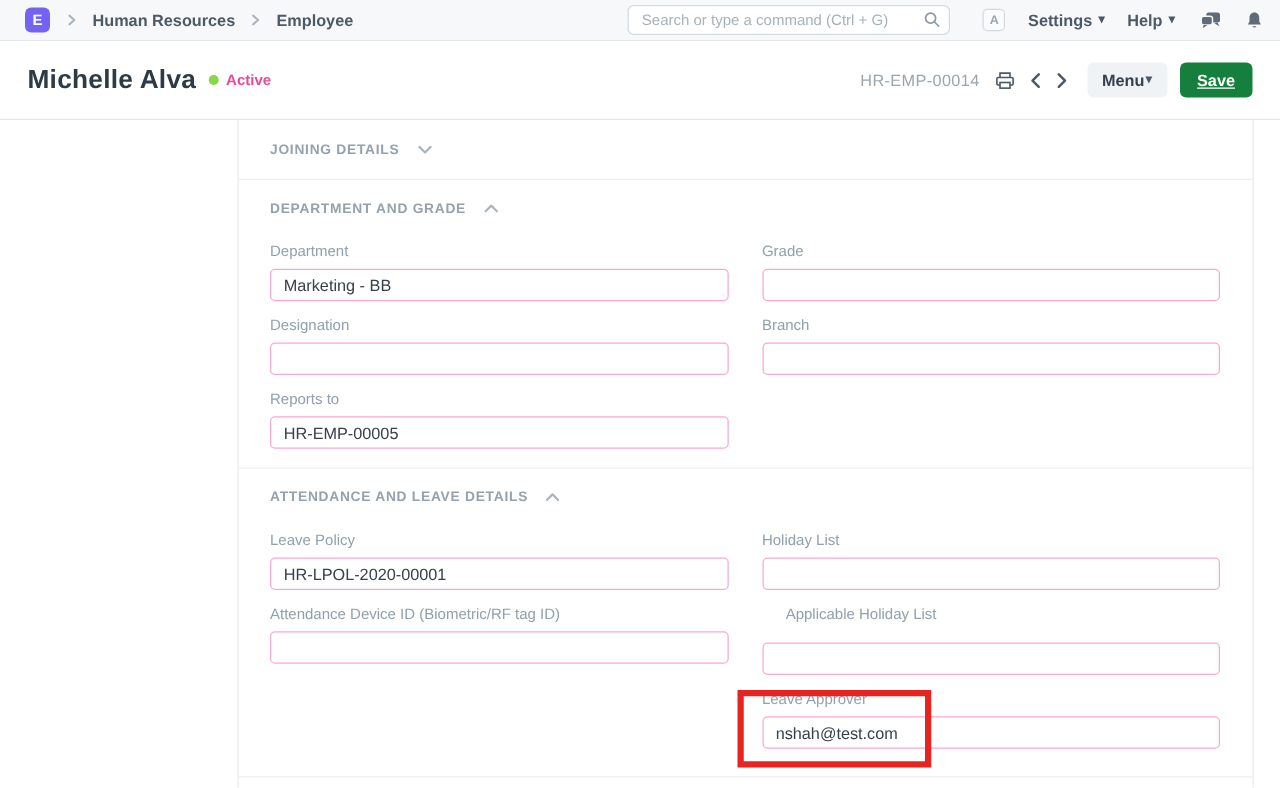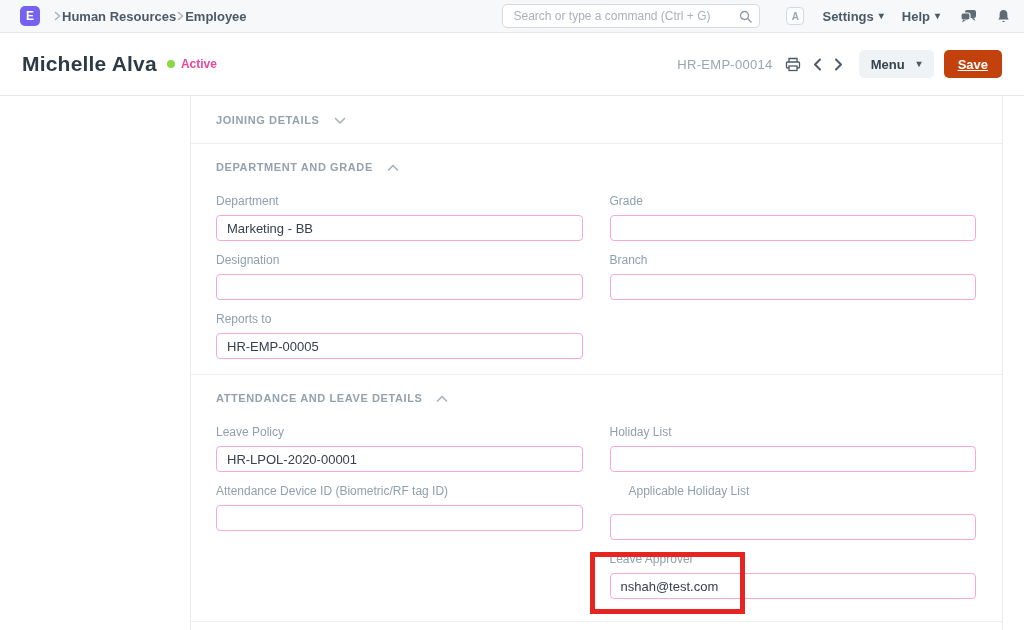--- a/index.html
+++ b/index.html
@@ -1,21 +1,21 @@
 <!DOCTYPE html>
 <html><head>
 <meta charset="utf-8">
 <style>
   * { margin:0; padding:0; box-sizing:border-box; }
   html,body { width:1024px; height:630px; background:#fff; font-family:"Liberation Sans", sans-serif; position:relative; overflow:hidden; }
 
   
   .navbar { position:absolute; top:0; left:0; width:1024px; height:33px; background:#f6f8f9; border-bottom:1px solid #e4e8eb; display:flex; align-items:center; padding:0 14px 0 20px; }
   .logo { width:20px; height:20px; border-radius:5px; background:#7463f0; color:#fff; font-size:12px; font-weight:bold; display:flex; align-items:center; justify-content:center; flex:0 0 auto; }
-  .crumbs { display:flex; align-items:center; margin-left:13px; }
+  .crumbs { display:flex; align-items:center; gap:12px; margin-left:13px; }
   .crumb { font-size:13px; font-weight:bold; color:#4c5a67; }
   .crumb-chev { display:flex; align-items:center; }
   .nav-right { margin-left:auto; display:flex; align-items:center; }
   .search-wrap { position:relative; width:258px; height:24px; }
   .search-wrap input { width:100%; height:100%; border:1px solid #d5dadf; border-radius:5px; background:#fff; padding:0 26px 0 10px; font-size:12px; color:#36414c; font-family:"Liberation Sans", sans-serif; }
   .search-wrap input::placeholder { color:#a8b2ba; }
   .search-icon { position:absolute; right:8px; top:5px; }
   .avatar { width:18px; height:18px; border:1px solid #d5dadf; border-radius:4px; background:#fbfcfd; color:#9aa6b0; font-size:10px; font-weight:bold; display:flex; align-items:center; justify-content:center; margin-left:26px; }
   .nav-link { display:flex; align-items:center; gap:5px; font-size:13px; font-weight:bold; color:#4c5a67; margin-left:18px; cursor:pointer; }
   .caret { font-size:10px; color:#4c5a67; line-height:1; }
@@ -25,22 +25,22 @@
   .page-head { position:absolute; top:33px; left:0; width:1024px; height:62px; background:#fff; display:flex; align-items:center; padding:0 22px; }
   .title-wrap { display:flex; align-items:center; gap:10px; }
   .page-title { font-size:21px; font-weight:bold; color:#2e3b46; letter-spacing:.2px; }
   .status { display:flex; align-items:center; gap:6px; }
   .status-dot { width:8px; height:8px; border-radius:50%; background:#8bd845; }
   .status-label { font-size:12px; font-weight:bold; color:#ec4899; }
   .head-actions { margin-left:auto; display:flex; align-items:center; }
   .doc-id { font-size:13px; color:#9aa5ad; letter-spacing:.3px; }
   .ico-btn { display:flex; align-items:center; justify-content:center; margin-left:12px; cursor:pointer; }
   .btn { height:28px; border:none; border-radius:5px; font-size:13px; font-weight:bold; font-family:"Liberation Sans", sans-serif; cursor:pointer; display:flex; align-items:center; }
-  .btn-menu { background:#f0f3f6; color:#36414c; padding:0 12px; margin-left:16px; gap:12px; }
-  .btn-save { background:#c2410c; color:#fff; padding:4px 14px; margin-left:10px;text-decoration:underline; }
+  .btn-menu { background:#f0f3f6; color:#36414c; padding:0 12px; margin-left:16px; gap:1px; }
+  .btn-save { background:#15803d; color:#fff; padding:4px 14px; margin-left:10px;text-decoration:underline; }
 
   
   .form-area { position:absolute; top:95px; left:0; width:1024px; height:535px; border-top:1px solid #e4e8eb; background:#fff; }
   .main-col { position:absolute; left:190px; top:0; width:813px; height:535px; border-left:1px solid #e8ebee; border-right:1px solid #e8ebee; }
   .section { border-bottom:1px solid #eceff2; padding:14px 26px 0 25px; }
   .section.collapsed { height:48px; display:flex; align-items:center; padding-top:0; }
   .sec-dept { height:231px; }
   .sec-att { height:247px; }
   .section-head { display:flex; align-items:center; gap:14px; cursor:pointer; }
   .section-title { font-size:11px; font-weight:bold; letter-spacing:.6px; color:#95a1ac; text-transform:uppercase; }

